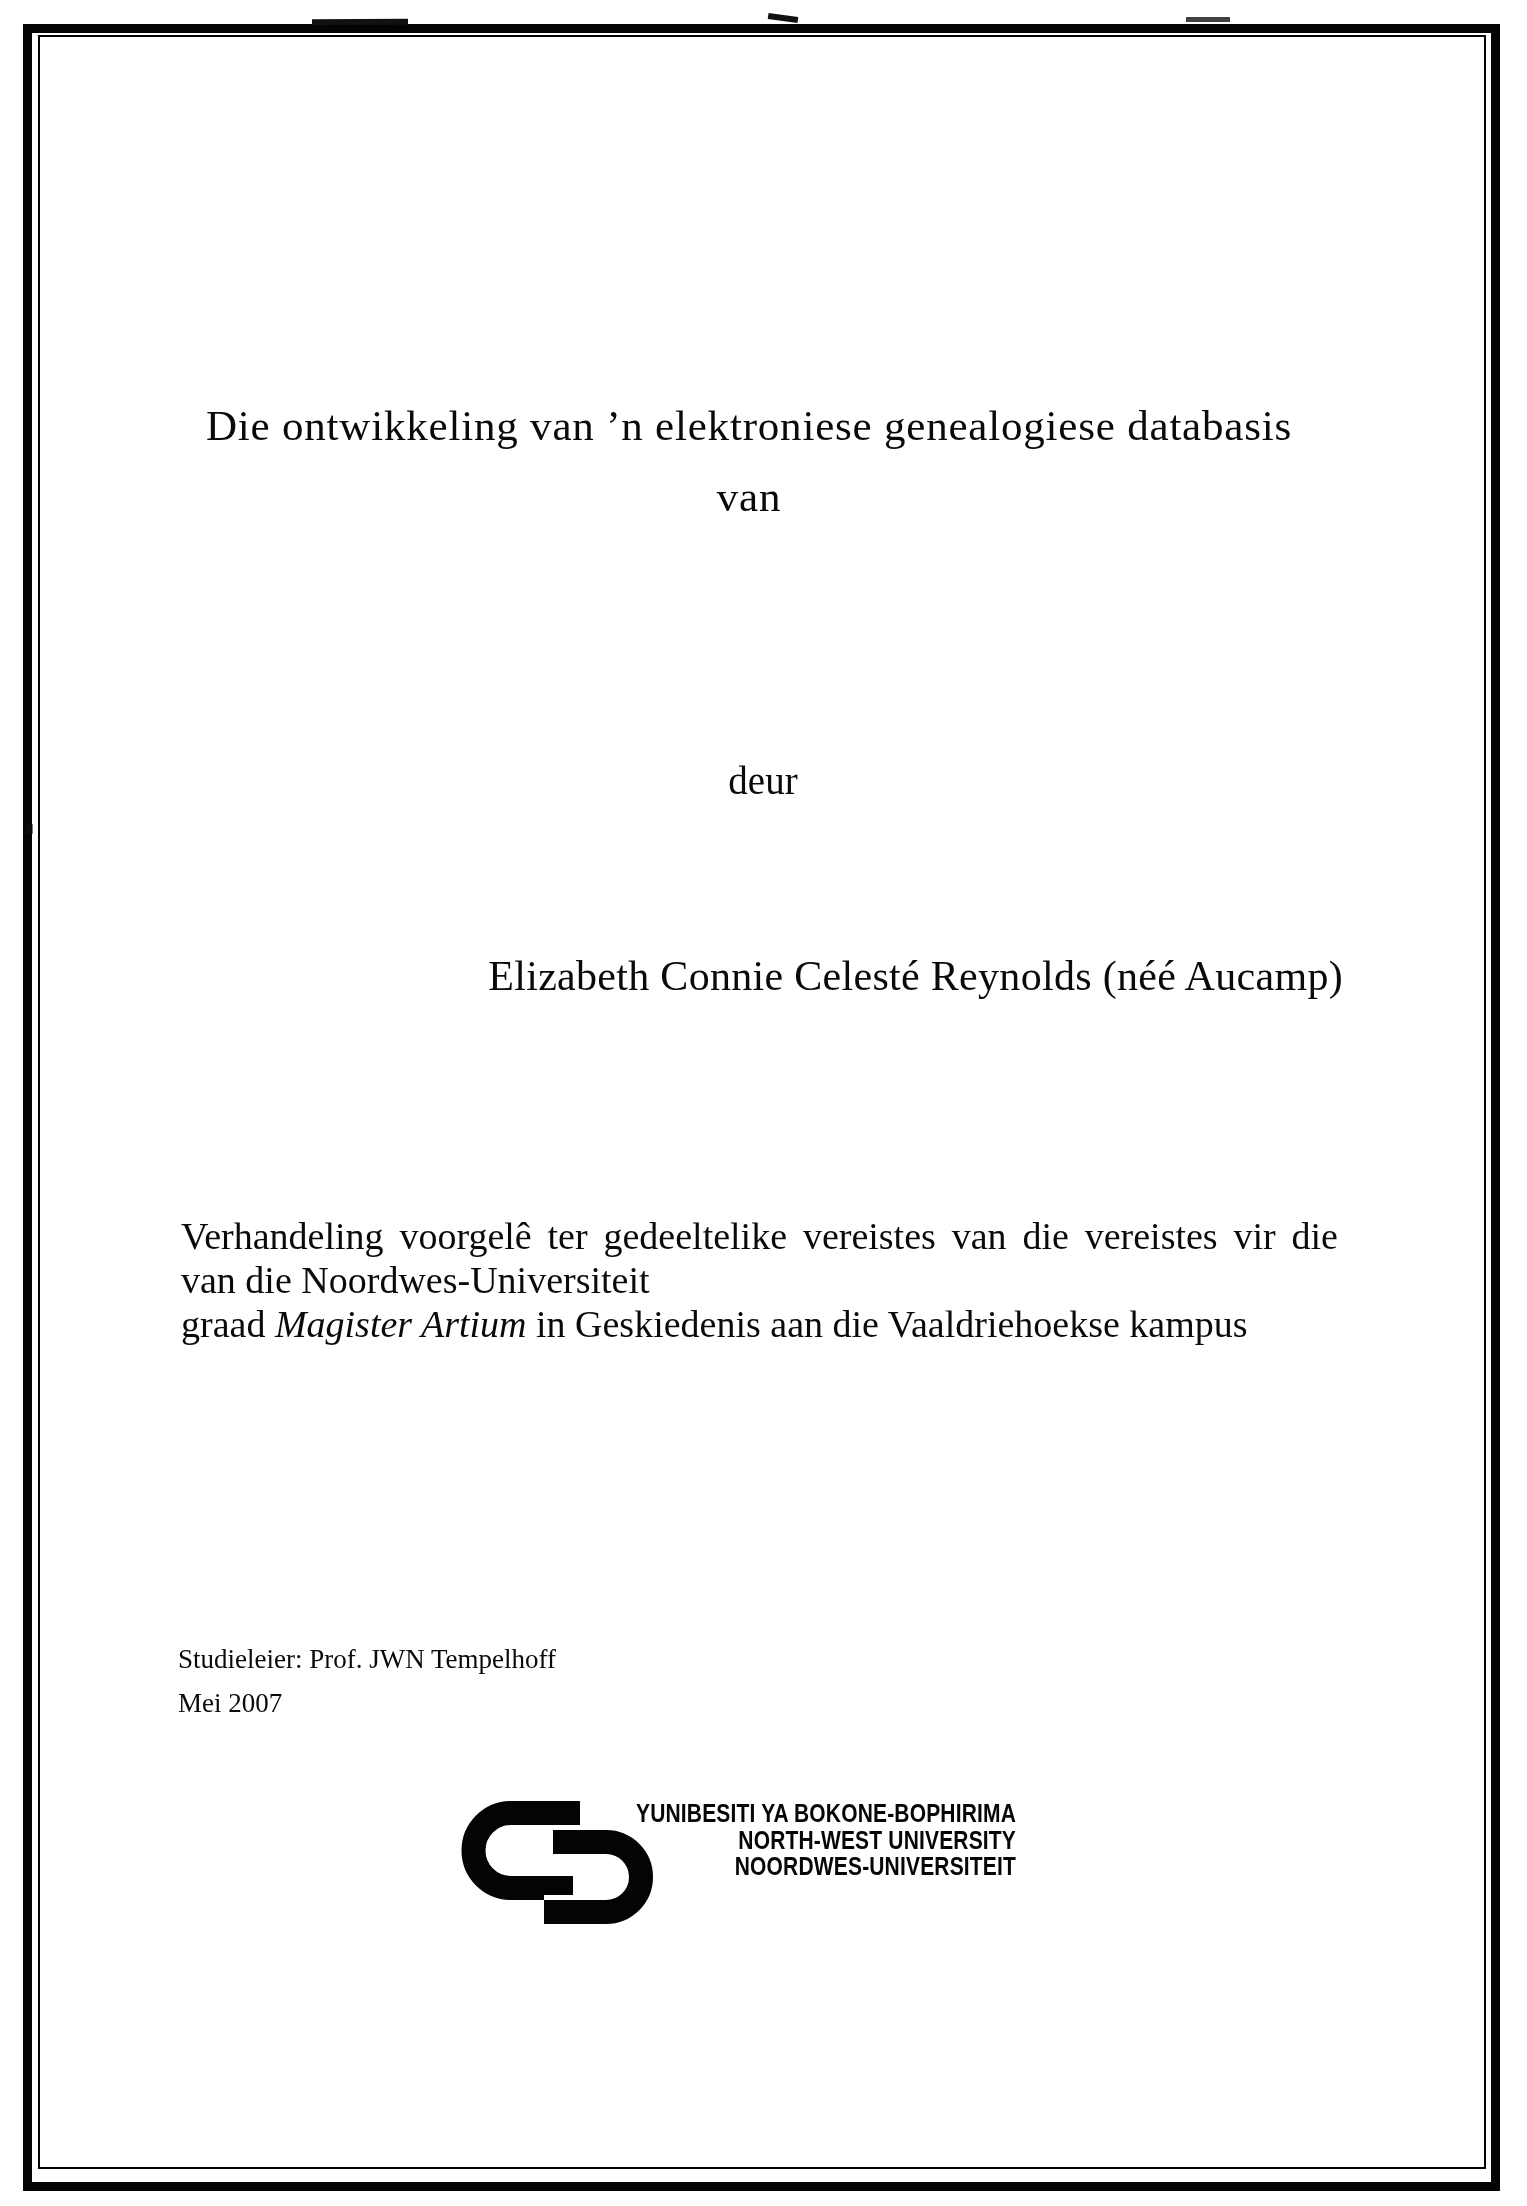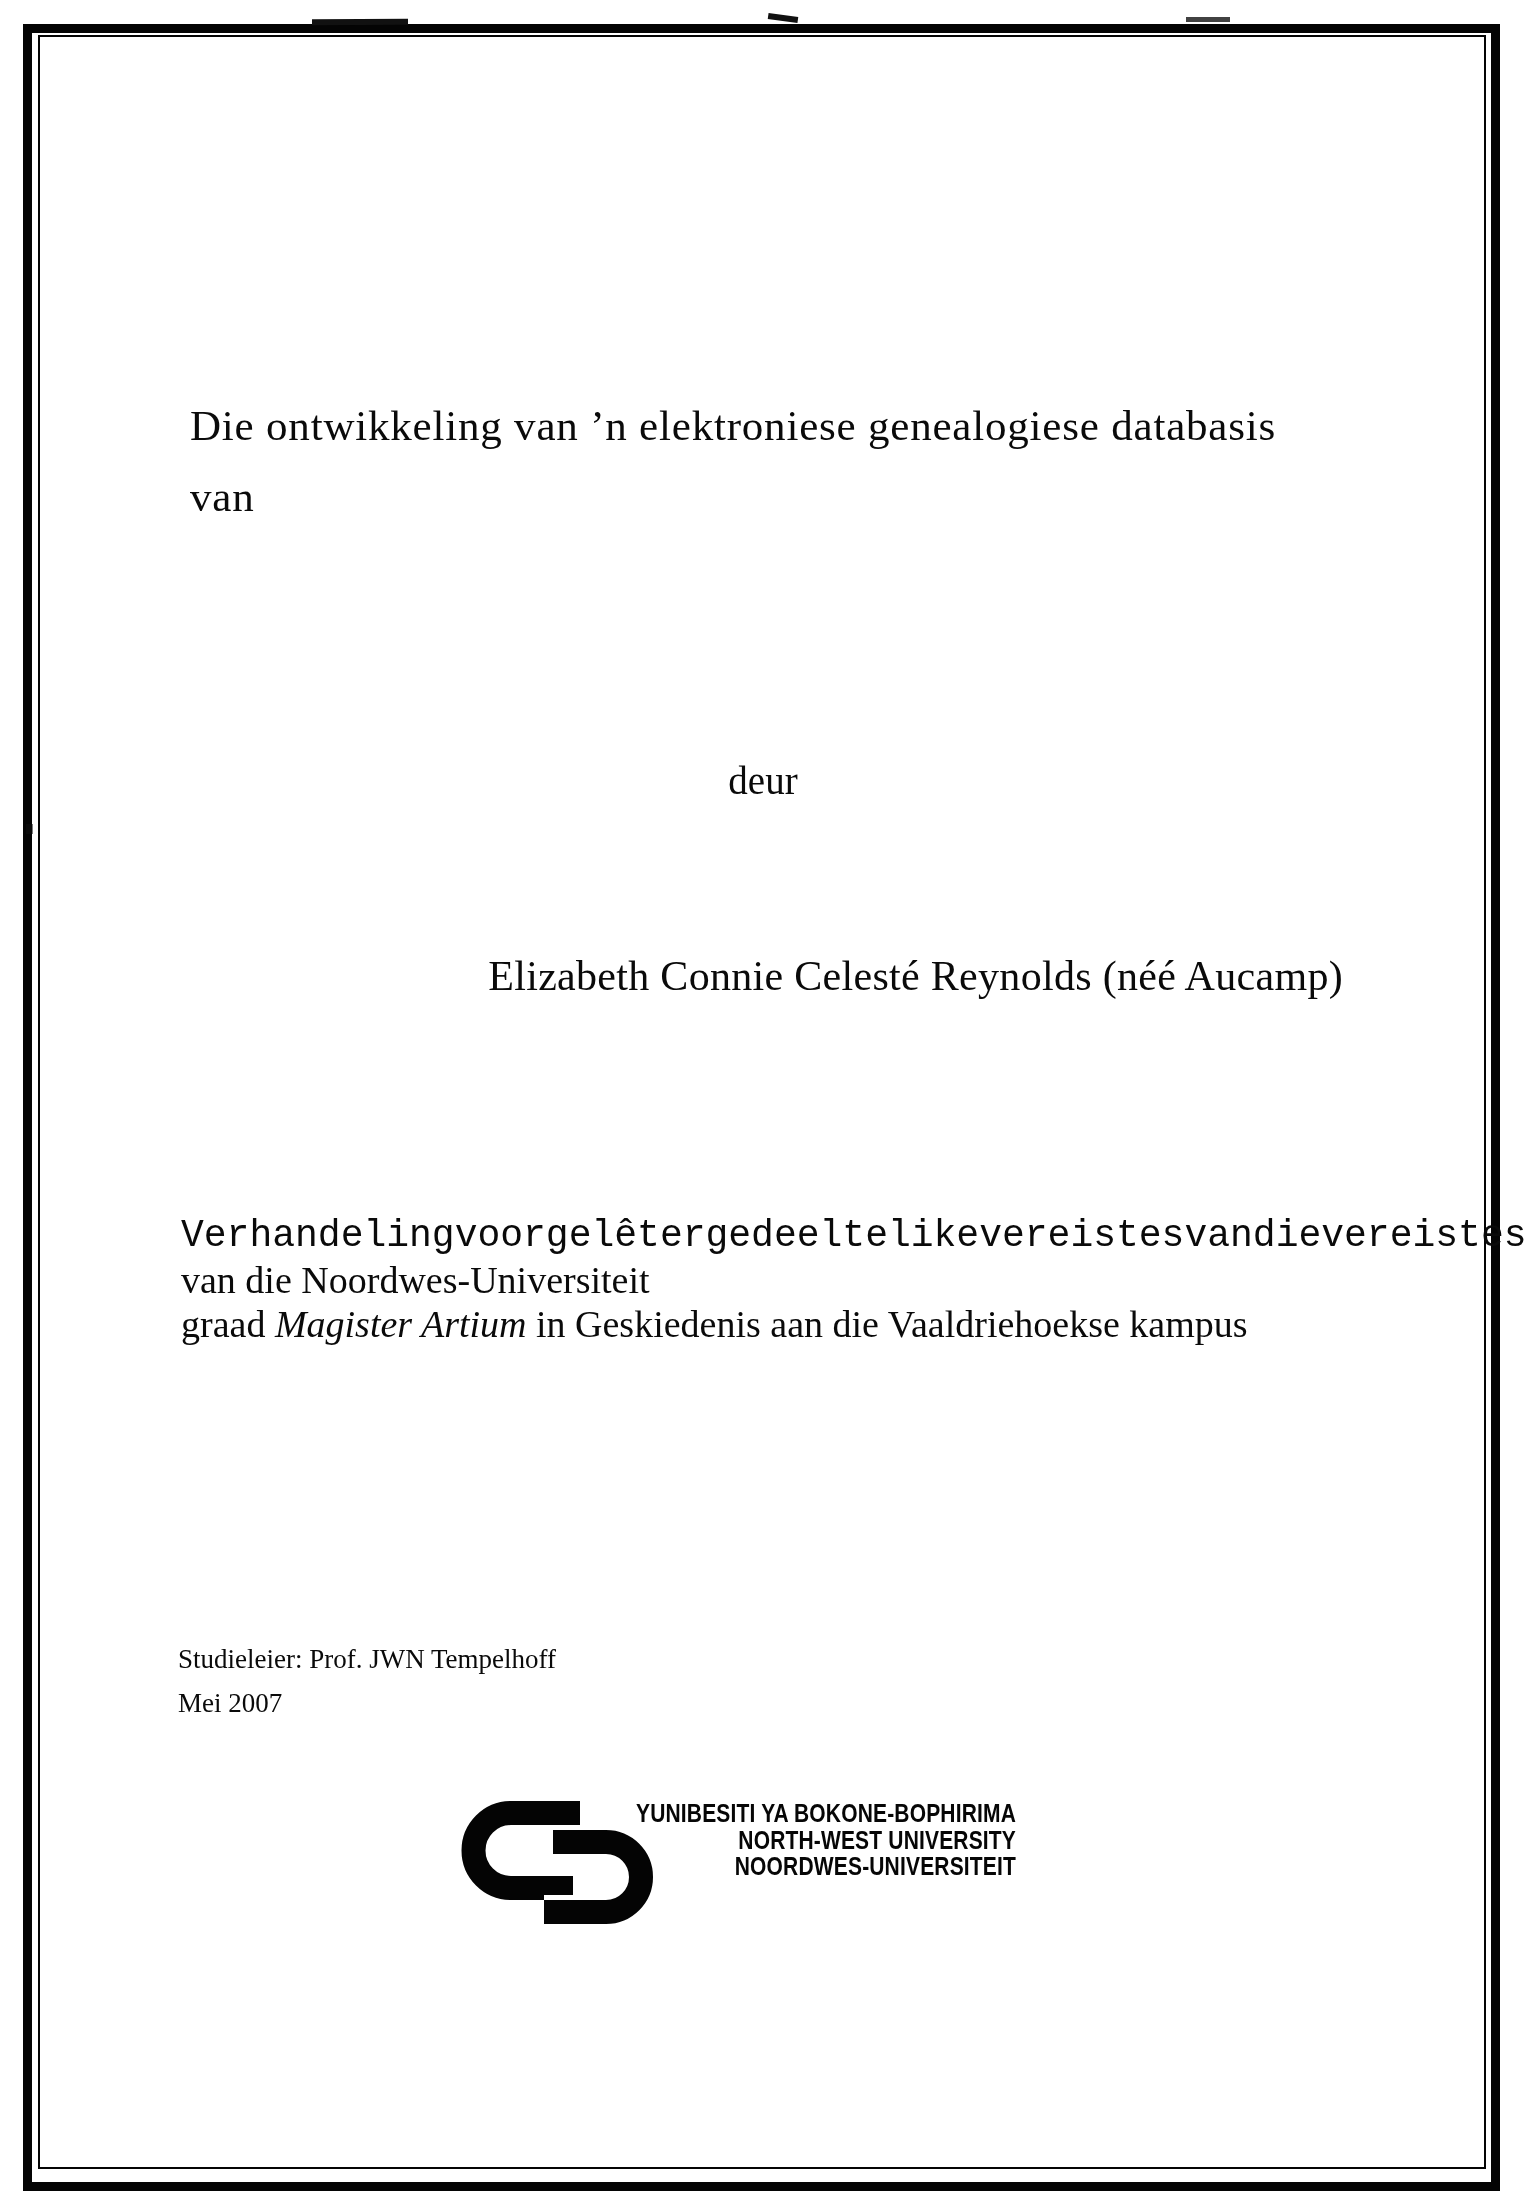--- a/index.html
+++ b/index.html
@@ -35,21 +35,22 @@
     position: absolute;
     background: #111;
   }
   .speck.s1 { left: 312px; top: 19px; width: 96px; height: 6px; transform: rotate(-0.4deg); }
   .speck.s2 { left: 768px; top: 15px; width: 30px; height: 6px; transform: rotate(8deg); }
   .speck.s3 { left: 1186px; top: 17px; width: 44px; height: 5px; opacity: .8; }
   .speck.s4 { left: 26px; top: 824px; width: 7px; height: 10px; opacity: .55; }
 
   .title-block {
     position: absolute;
-    left: 190px; top: 390px; width: 1160px;
+    left: 169px; top: 390px; width: 1160px;
+    text-align: center;
     font-size: 43px;
     line-height: 71px;
     letter-spacing: 0.8px;
   }
 
   .byline {
     position: absolute;
     left: 183px; top: 758px; width: 1160px;
     text-align: center;
     font-size: 39px;
@@ -66,22 +67,22 @@
   }
 
   .declaration {
     position: absolute;
     left: 181px; top: 1214px; width: 1157px;
     font-size: 38px;
     line-height: 44px;
   }
   .decl-line[data-justify-words] {
     display: flex;
+    justify-content: space-between;
     white-space: nowrap;
-    font-family: Liberation Mono, monospace;
   }
 
   .supervisor-block {
     position: absolute;
     left: 178px; top: 1637px;
     font-size: 27px;
     line-height: 44px;
   }
 
   .logo-group { position: absolute; left: 0; top: 0; }

